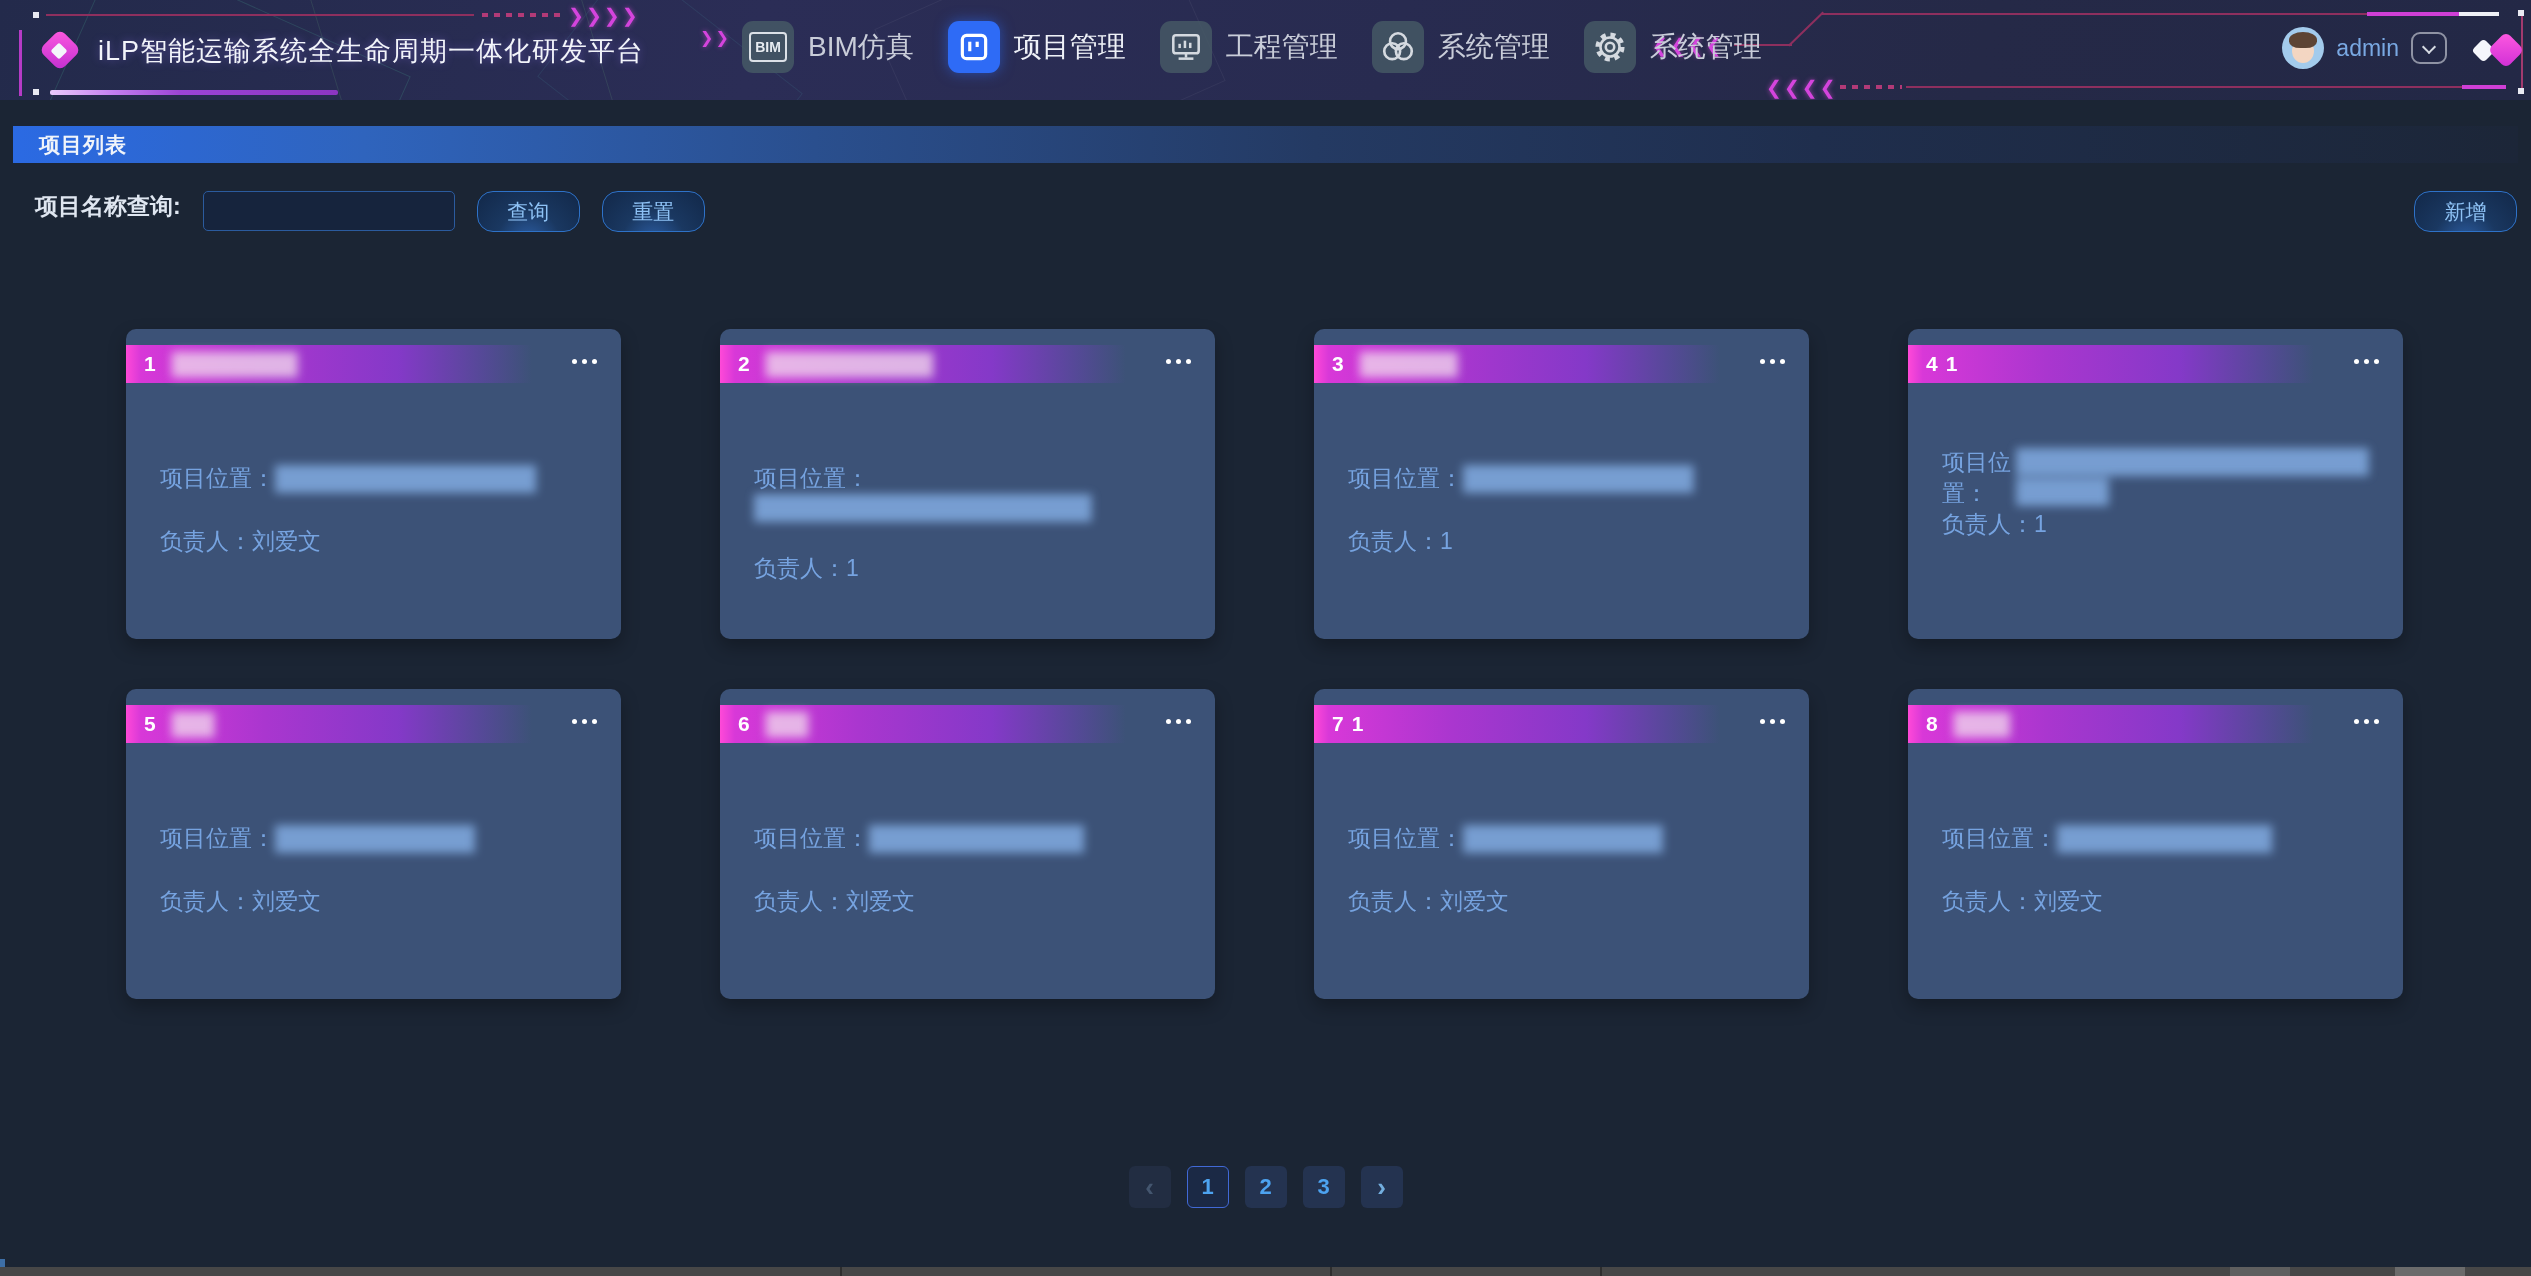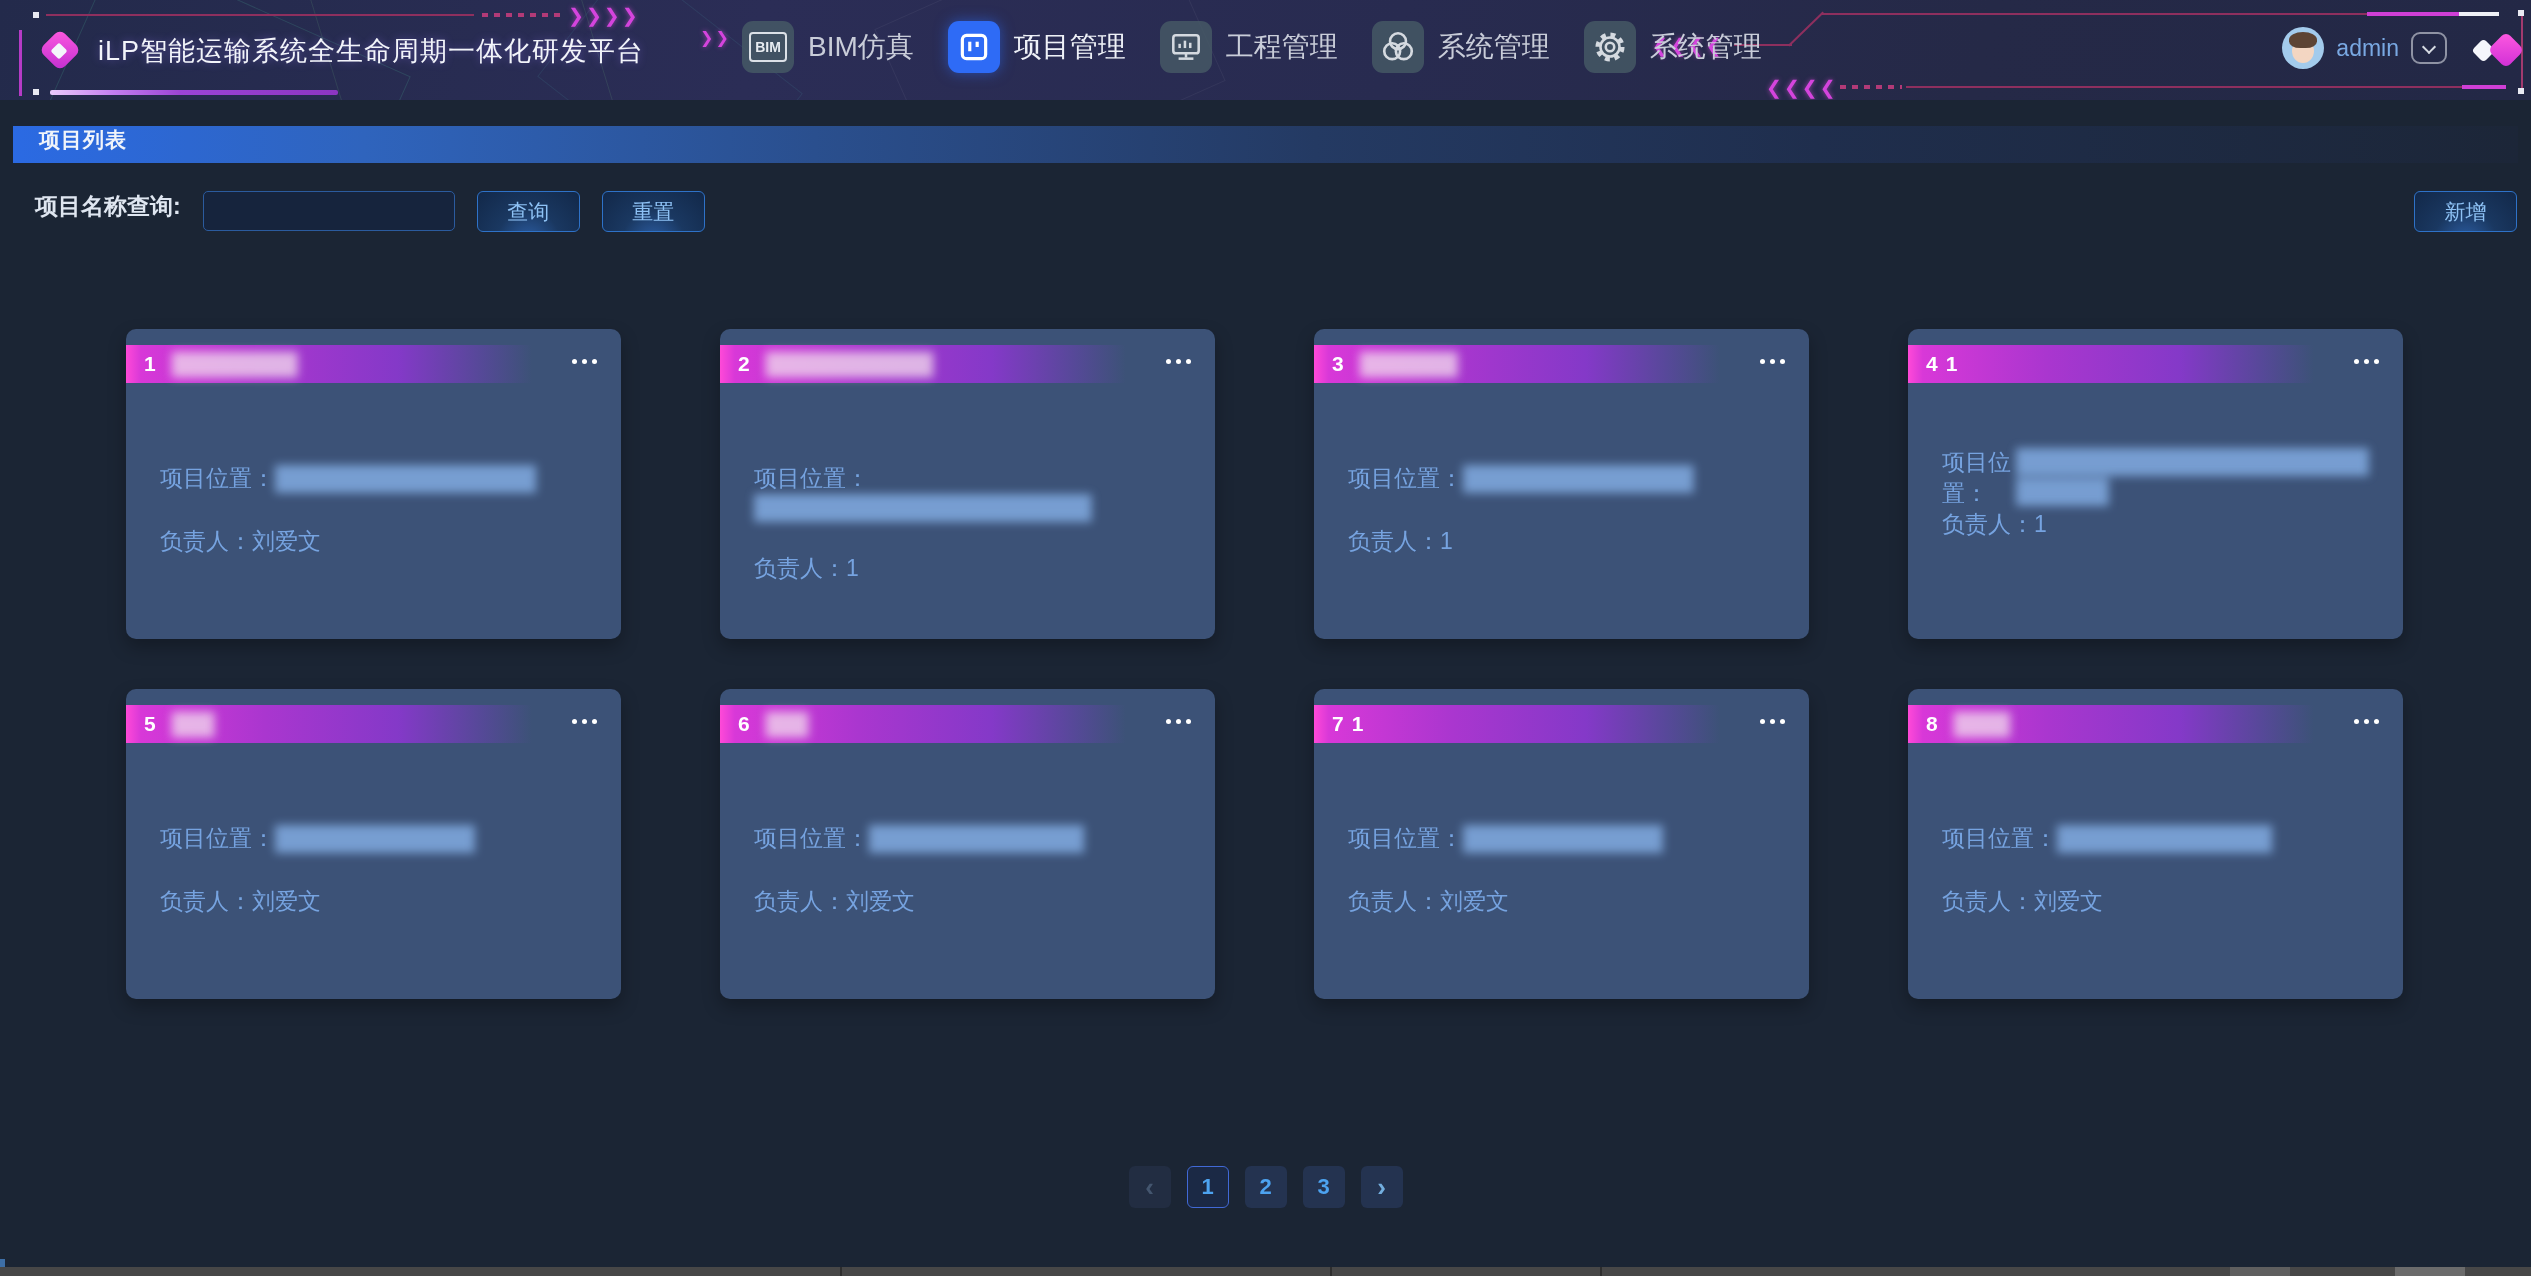--- a/index.html
+++ b/index.html
@@ -58,29 +58,29 @@
     border-bottom:2px solid #d6dae2;transform:rotate(45deg);}
   .corner-logo{position:absolute;right:8px;top:30px;width:52px;height:42px;}
   .corner-logo .c-big{position:absolute;right:4px;top:7px;width:26px;height:26px;border-radius:6px;
     background:linear-gradient(135deg,#ff5ae0,#cf2ed6);transform:rotate(45deg);}
   .corner-logo .c-small{position:absolute;left:4px;top:12px;width:17px;height:17px;border-radius:4px;
     background:#f4f6fb;transform:rotate(45deg);}
 
   
   .section-bar{position:absolute;left:13px;right:13px;top:126px;height:37px;
     background:linear-gradient(90deg,#2b6ae3 0%,#2f64bd 14%,#2a4f8e 32%,#243a63 52%,#1f2e4d 72%,#1c2638 100%);
-    display:flex;}
+    display:flex;align-items:center;}
   .section-title{color:#f0f4fa;font-size:21px;font-weight:bold;padding-left:26px;letter-spacing:1px;}
 
   
   .search-row{position:absolute;left:35px;top:191px;display:flex;align-items:flex-start;gap:22px;}
   .search-label{color:#dfe6f0;font-size:23px;font-weight:bold;}
   .search-input{width:252px;height:40px;background:#16243d;border:1px solid #2b5b9e;border-radius:5px;
     color:#cfe0f5;font-size:20px;padding:0 12px;outline:none;}
-  .btn{height:41px;min-width:103px;border:1px solid #2e72c8;border-radius:6px;color:#8ec2f5;font-size:21px;
+  .btn{height:41px;min-width:103px;border:1px solid #2e72c8;border-radius:16px;color:#8ec2f5;font-size:21px;
     background:radial-gradient(ellipse at 50% 130%,#2d5fa6 0%,#1a3861 45%,#122849 100%);
     cursor:pointer;padding:0 18px;}
   .add-btn{position:absolute;right:14px;top:191px;}
 
   
   .cards{position:absolute;left:126px;top:329px;display:grid;
     grid-template-columns:repeat(4,495px);grid-auto-rows:310px;column-gap:99px;row-gap:50px;}
   .card{position:relative;background:#3c5277;border-radius:10px;overflow:hidden;
     box-shadow:0 8px 18px rgba(0,0,0,.28);}
   .card-strip{position:absolute;top:16px;left:0;height:38px;width:100%;

